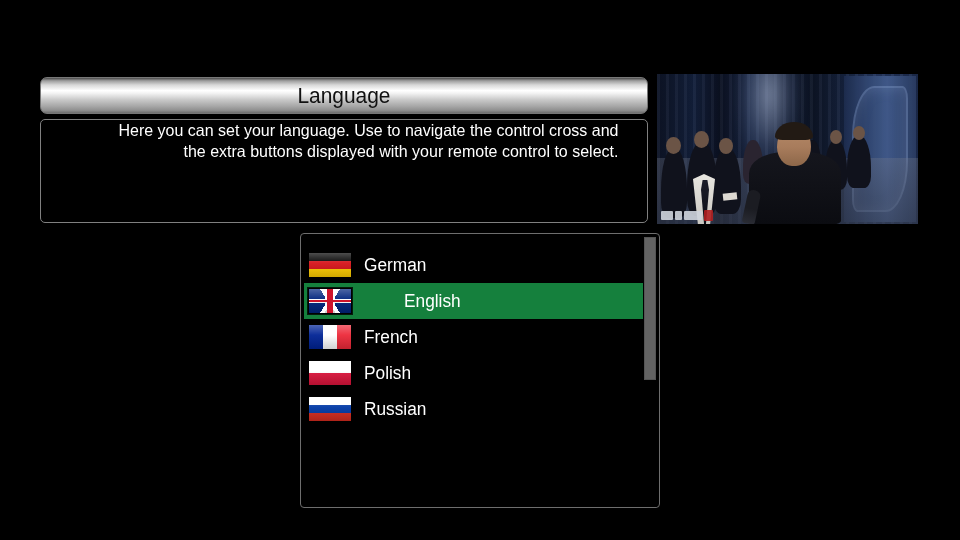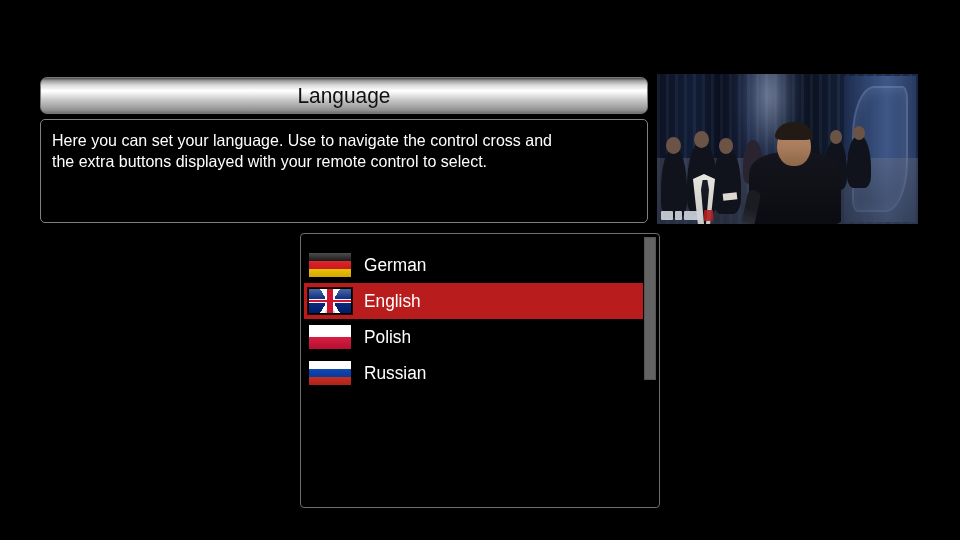--- a/index.html
+++ b/index.html
@@ -55,21 +55,22 @@
   
   .desc-panel {
     position: absolute;
     left: 40px;
     top: 75px;
     width: 608px;
     height: 104px;
     background: #000000;
     border: 1px solid #808080;
     border-radius: 5px;
-    padding: 10px 11px;
+    padding: 0 11px;
+    text-align: right;
   }
   .desc-text {
     font-size: 16.5px;
     line-height: 21px;
     color: #ffffff;
     font-family: "Liberation Sans", sans-serif;
     transform: scaleX(0.97);
     transform-origin: left top;
     white-space: pre-line;
   }
@@ -211,21 +212,22 @@
   }
   .lang-row {
     position: relative;
     height: 36px;
     display: flex;
     align-items: center;
     padding-left: 4px;
     background: transparent;
   }
   .lang-row.selected {
-    background: #b91c1c;
+    background: #15803d;
+    gap: 40px;
   }
   .flag {
     width: 44px;
     height: 26px;
     flex: 0 0 44px;
     border: 1px solid #000;
     position: relative;
     overflow: hidden;
     box-shadow: 0 0 0 1px rgba(0,0,0,0.8);
   }
@@ -407,20 +409,26 @@
           </div>
           <span class="lang-label">German</span>
         </div>
         <div class="lang-row selected">
           <div class="flag flag-gb">
             <div class="flag-gloss"></div>
           </div>
           <span class="lang-label">English</span>
         </div>
         <div class="lang-row">
+          <div class="flag flag-fr">
+            <div class="flag-gloss"></div>
+          </div>
+          <span class="lang-label">French</span>
+        </div>
+        <div class="lang-row">
           <div class="flag flag-pl">
             <div class="flag-gloss"></div>
           </div>
           <span class="lang-label">Polish</span>
         </div>
         <div class="lang-row">
           <div class="flag flag-ru">
             <div class="flag-gloss"></div>
           </div>
           <span class="lang-label">Russian</span>

